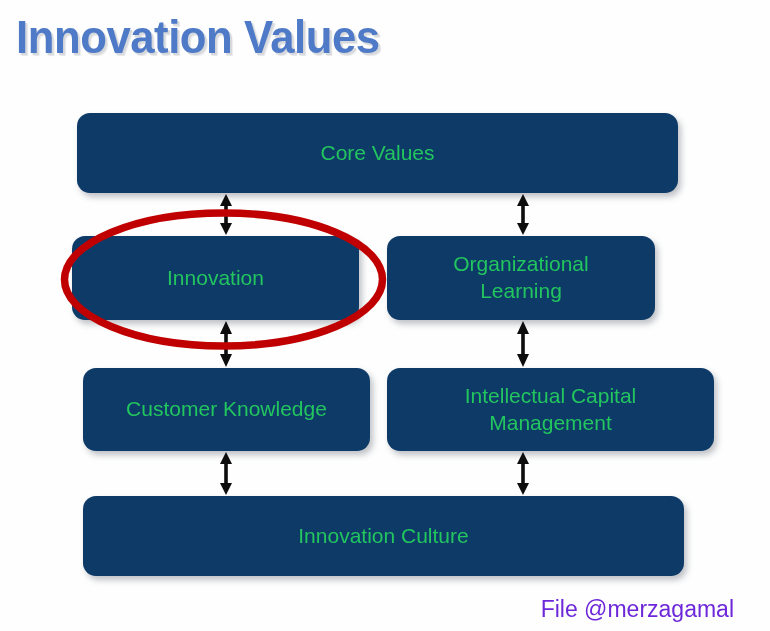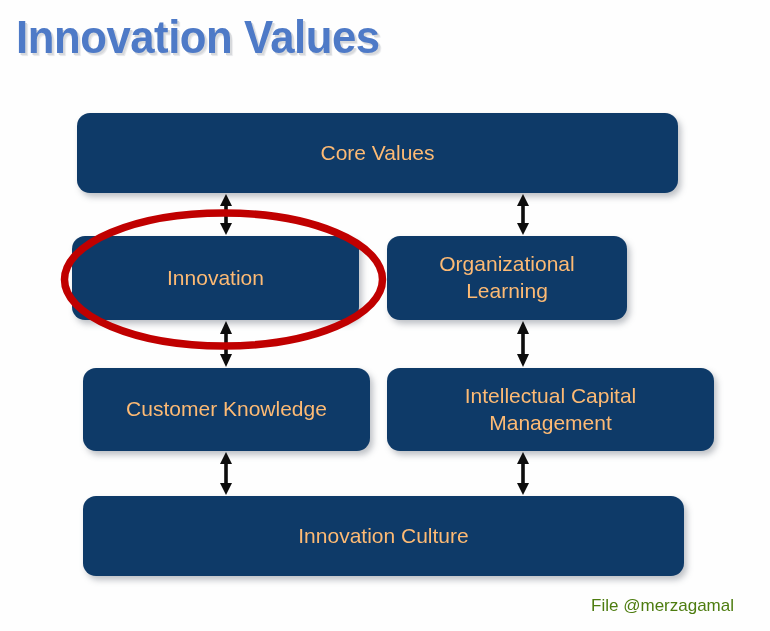--- a/index.html
+++ b/index.html
@@ -40,37 +40,37 @@
   
   .node {
     position: absolute;
     background: #0e3a68;
     border-radius: 13px;
     box-shadow: 3px 4px 6px rgba(110,118,128,0.45);
     display: flex;
     align-items: center;
     justify-content: center;
     text-align: center;
-    color: #fdba74;
+    color: #22c55e;
     font-family: "Liberation Sans", sans-serif;
     font-size: 21px;
     line-height: 1.28;
     padding: 0 10px;
     box-sizing: border-box;
   }
   .node-label {
     display: block;
     white-space: pre-line;
   }
 
   
   #node-core-values   { left: 77px;  top: 113px; width: 601px; height: 80px; }
   
   #node-innovation    { left: 72px;  top: 236px; width: 287px; height: 84px; }
-  #node-org-learning  { left: 387px; top: 236px; width: 240px; height: 84px; }
+  #node-org-learning  { left: 387px; top: 236px; width: 268px; height: 84px; }
   
   #node-customer-knowledge { left: 83px;  top: 368px; width: 287px; height: 83px; }
   #node-intellectual-capital { left: 387px; top: 368px; width: 327px; height: 83px; }
   
   #node-corporate-culture  { left: 83px;  top: 496px; width: 601px; height: 80px; }
 
   
   .arrow {
     position: absolute;
     width: 22px;
@@ -92,22 +92,22 @@
     height: 141px;
     pointer-events: none;
   }
 
   
   #footer-credit {
     position: absolute;
     right: 36px;
     top: 596px;
     font-family: "Liberation Sans", sans-serif;
-    font-size: 17px;
-    color: #4d7c0f;
+    font-size: 23px;
+    color: #6d28d9;
     white-space: nowrap;
   }
 </style>
 </head>
 <body>
 
 <div id="canvas">
 
   <div id="page-title">Innovation Values</div>
 

